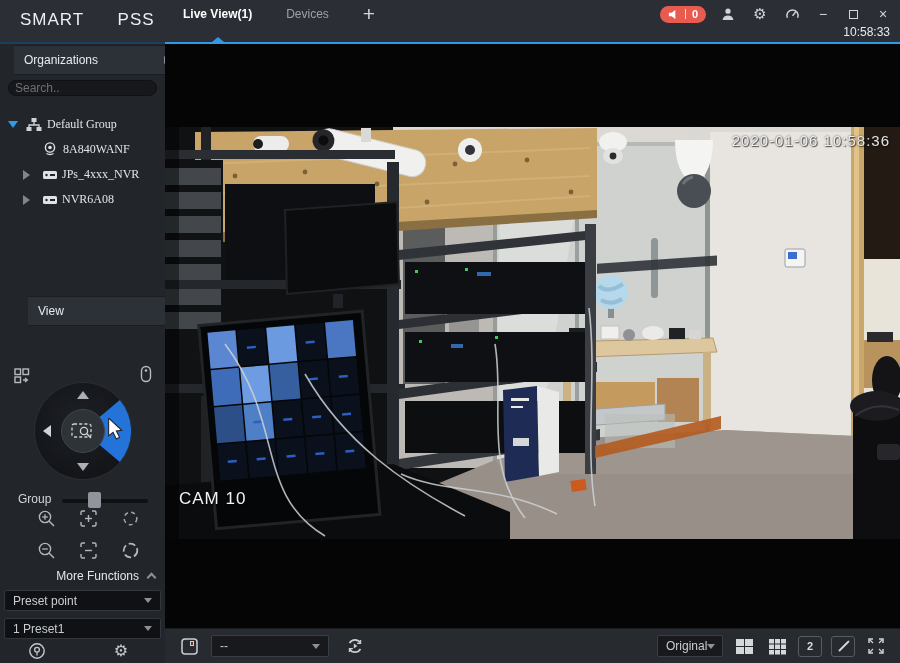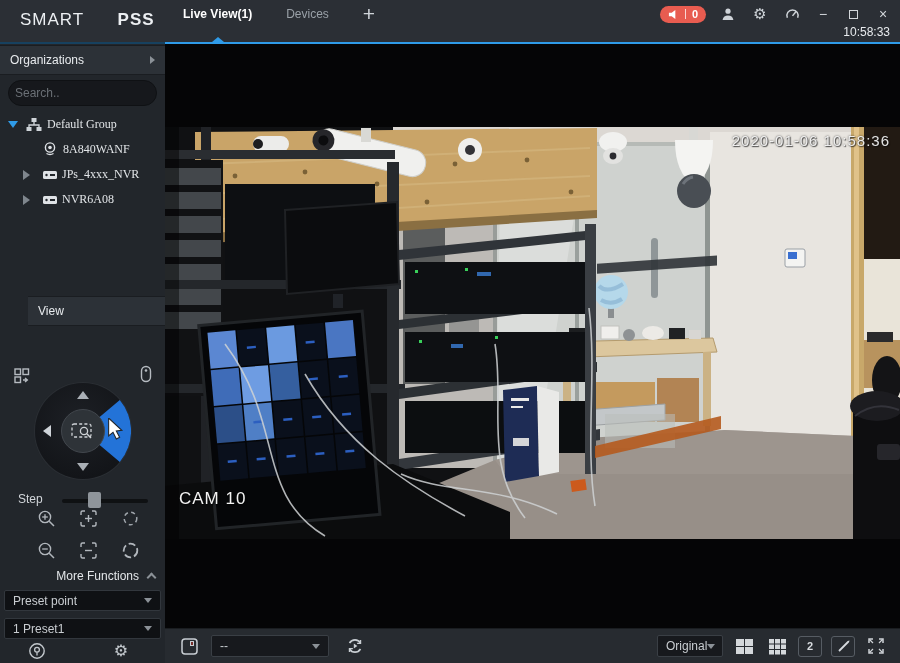--- a/index.html
+++ b/index.html
@@ -3,21 +3,21 @@
 <meta charset="utf-8">
 <style>
   * { margin:0; padding:0; box-sizing:border-box; }
   html,body { width:900px; height:663px; overflow:hidden; background:#15171a;
     font-family:"Liberation Sans","DejaVu Sans",sans-serif; }
   .app { position:relative; width:900px; height:663px; background:#22262b; }
 
   
   .titlebar { position:absolute; left:0; top:0; width:900px; height:42px; background:#2b2f35; }
   .logo { position:absolute; left:20px; top:10px; font-size:17px; color:#eceff2; letter-spacing:1px; }
-  .logo b { font-weight:bold;padding-left:28px; }
+  .logo b { font-weight:normal;padding-left:28px; }
   .tabs { position:absolute; left:183px; top:0; height:28px; display:flex; align-items:center; gap:34px; }
   .tab { font-size:12px; color:#9aa1a8; cursor:default; }
   .tab.active { color:#ffffff; font-weight:bold; }
   .newtab { font-size:21px; font-weight:300; color:#cfd4d9; line-height:20px; }
   .tab-notch { position:absolute; left:212px; top:37px; width:0; height:0;
     border-left:6px solid transparent; border-right:6px solid transparent; border-bottom:5px solid #2f9be8; }
   .accent-dim { position:absolute; left:0; top:42px; width:165px; height:2px; background:#17415f; }
   .accent-line { position:absolute; left:165px; top:42px; width:735px; height:2px; background:#2f9be8; }
   .tb-right { position:absolute; right:8px; top:4px; display:flex; align-items:center; gap:12px; }
   .alarm-pill { display:flex; align-items:center; height:17px; padding:0 8px; border-radius:9px;
@@ -33,21 +33,21 @@
   
   .sidebar { position:absolute; left:0; top:44px; width:165px; height:619px; background:#22262b; }
   .sec-head { position:absolute; left:0; width:165px; height:30px; background:#2c3137;
     border-top:1px solid #1a1d21; border-bottom:1px solid #1a1d21;
     display:flex; align-items:center; padding:0 10px; color:#e8ebee; font-size:12px; }
   .sec-head .grow { flex:1; }
   .caret-r { width:0; height:0; border-top:4px solid transparent; border-bottom:4px solid transparent;
     border-left:5px solid #8b9197; }
   .caret-d { width:0; height:0; border-left:4px solid transparent; border-right:4px solid transparent;
     border-top:5px solid #8b9197; }
-  .search-wrap { position:absolute; left:8px; right:8px; top:36px; height:26px; background:#16181c;
+  .search-wrap { position:absolute; left:8px; right:8px; top:36px; height:16px; background:#16181c;
     border:1px solid #0f1114; border-radius:13px; display:flex; align-items:center; padding:1px 6px; }
   .search-wrap input { flex:1; background:transparent; border:none; outline:none; color:#c6cbd0;
     font-size:12px; font-family:inherit; }
   .search-wrap input::placeholder { color:#6b7artificial; }
   .search-wrap input::-webkit-input-placeholder { color:#6b7076; }
   .tree { position:absolute; left:0; top:68px; width:165px; }
   .trow { position:relative; width:165px; height:25px; display:flex; align-items:center; color:#e2e5e8; font-size:12px;font-family:Liberation Serif, serif; }
   .trow.sel { background:#44494f; }
   .tr-arrow { position:absolute; }
   .arrow-open { width:0; height:0; border-left:5px solid transparent; border-right:5px solid transparent;
@@ -142,21 +142,21 @@
       <div class="win-btn">×</div>
     </div>
     <div class="clock">10:58:33</div>
   </div>
   <div class="accent-dim"></div>
   <div class="accent-line"></div>
   <div class="tab-notch"></div>
 
   <div class="sidebar">
 
-    <div class="sec-head" style="top:1px;">
+    <div class="sec-head" style="top:1px;margin-left:14px;">
       <span>Organizations</span>
       <span class="grow"></span>
         <span class="caret-r"></span>
     </div>
 
     <div class="search-wrap">
       <input placeholder="Search.." style="">
       <svg width="14" height="14" viewBox="0 0 14 14">
           <circle cx="6" cy="6" r="4.4" fill="none" stroke="#aeb4ba" stroke-width="1.5"></circle>
           <line x1="9.3" y1="9.3" x2="13" y2="13" stroke="#aeb4ba" stroke-width="1.5"></line>
@@ -236,21 +236,21 @@
               <rect x="2" y="3" width="19" height="13" rx="2" fill="none" stroke="#cfd3d7" stroke-width="1.3" stroke-dasharray="3,2.2"></rect>
               <circle cx="14" cy="10" r="3.6" fill="none" stroke="#cfd3d7" stroke-width="1.3"></circle>
               <line x1="16.8" y1="12.8" x2="21" y2="17" stroke="#cfd3d7" stroke-width="1.4"></line>
             </svg>
         </div>
         <svg width="17" height="22" viewBox="0 0 12 16" style="position:absolute; left:72px; top:35px;">
           <path d="M1 0 L1 13 L4.2 10.4 L6.6 15.2 L9 14 L6.6 9.4 L10.6 9 Z" fill="#ffffff" stroke="#22262b" stroke-width="0.8"></path>
         </svg>
       </div>
 
-      <span class="step-label">Step</span>
+      <span class="step-label">Group</span>
       <div class="slider-track"></div>
       <div class="slider-handle"></div>
 
       <div class="ptz-btn" style="left:36px; top:148px;">
         <svg width="19" height="19" viewBox="0 0 19 19">
             <circle cx="8" cy="8" r="5.6" fill="none" stroke="#b2b7bd" stroke-width="1.4"></circle>
             <line x1="12.2" y1="12.2" x2="17" y2="17" stroke="#b2b7bd" stroke-width="1.5"></line>
             <line x1="5.2" y1="8" x2="10.8" y2="8" stroke="#b2b7bd" stroke-width="1.3"></line>
             <line x1="8" y1="5.2" x2="8" y2="10.8" stroke="#b2b7bd" stroke-width="1.3"></line>
           </svg>

